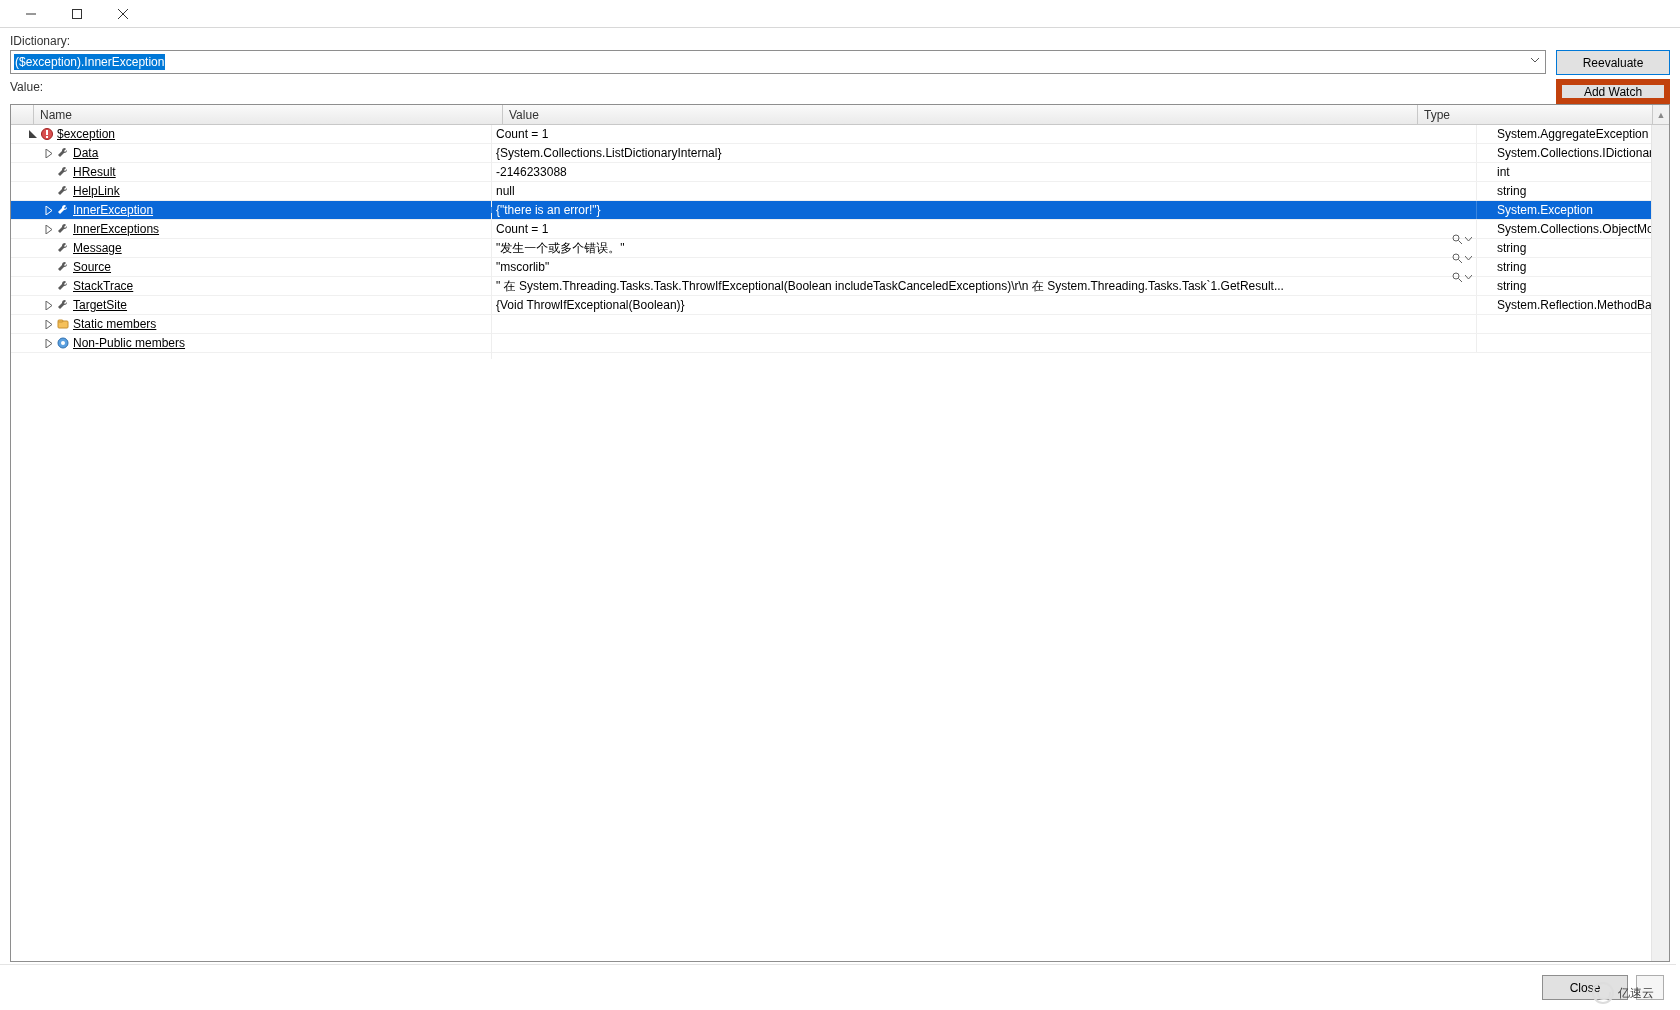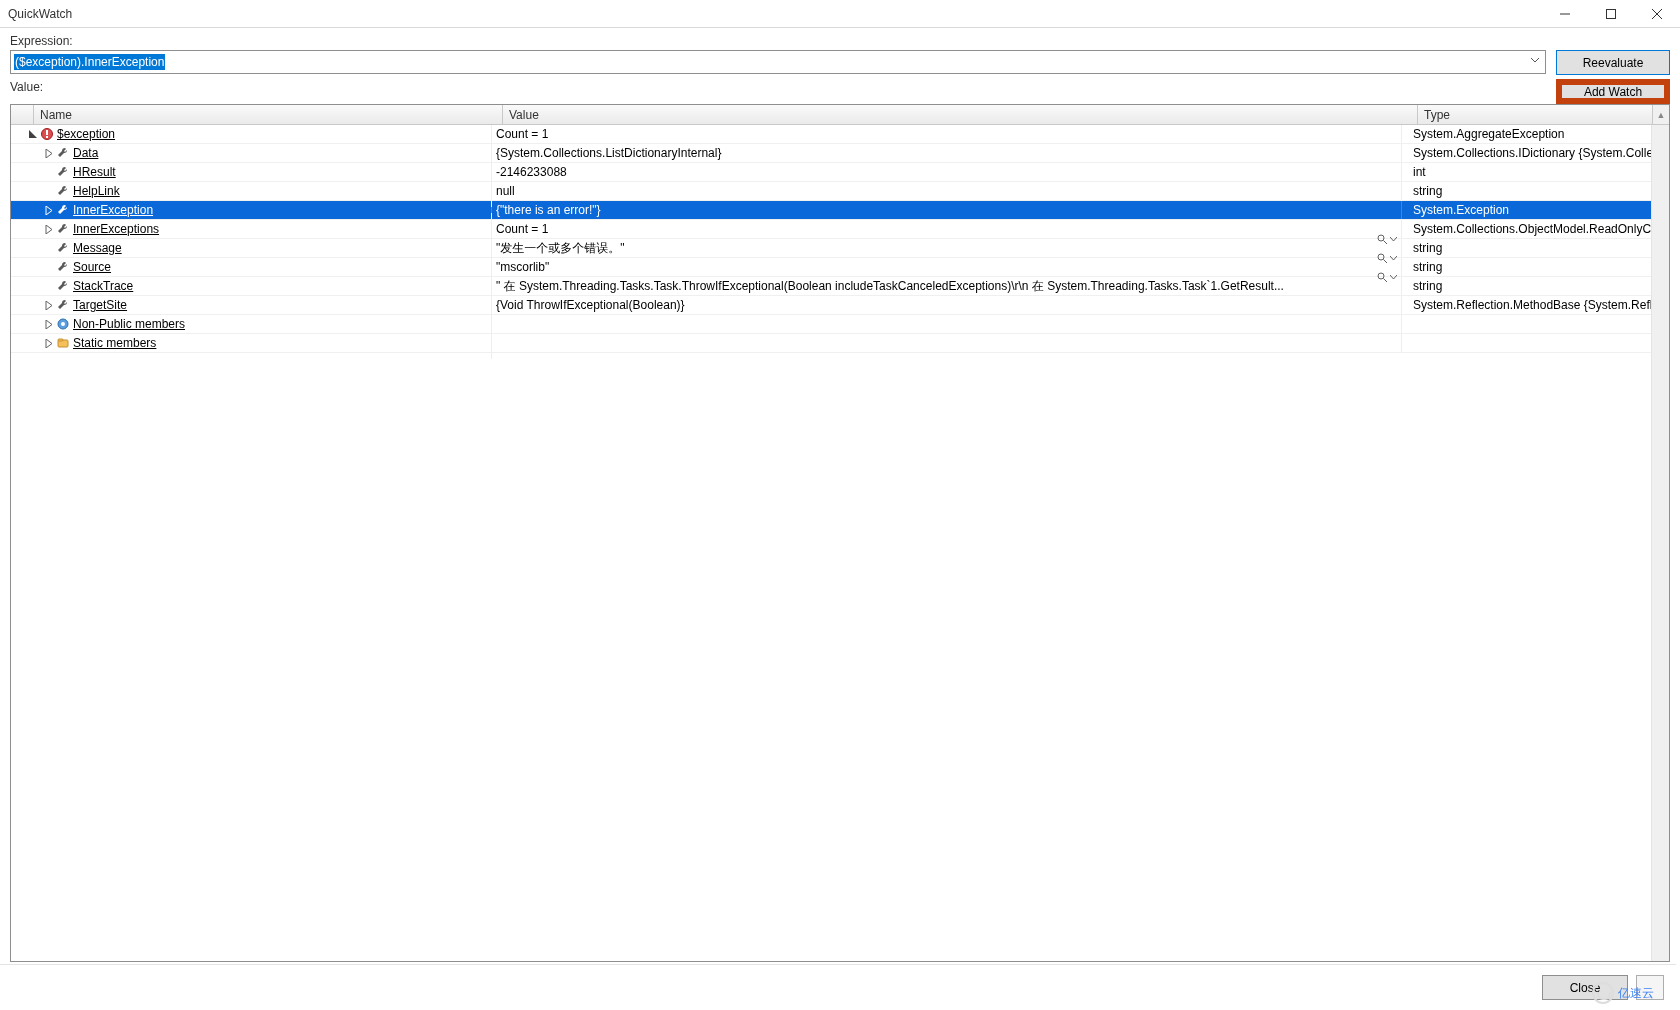--- a/index.html
+++ b/index.html
@@ -34,49 +34,48 @@
 .gh-value { flex: 1; }
 .gh-type { width: 234px; border-right:none; }
 .gh-scroll { width: 17px; background:#f0f0f0; border-left:1px solid #c8c8c8; display:flex; align-items:center; justify-content:center; color:#888; font-size:9px;}
 
 .grid-body { position: absolute; top: 20px; left: 0; right: 0; bottom: 0; overflow: hidden; }
 .grid-body::after{content:"";position:absolute;right:0;top:0;bottom:0;width:17px;background:#f0f0f0;border-left:1px solid #e4e4e4;}
 
 .gr { display: flex; height: 19px; align-items: center; border-bottom: 1px solid #f0f0f0; }
 .gr-name { width: 480px; display: flex; align-items: center; height:100%; }
 .gr-value { flex: 1; padding: 16px 4px; height:100%; display:flex; align-items:center; position:relative; white-space:nowrap; overflow:hidden; }
-.gr-type { width: 268px; padding: 0 11px; height:100%; display:flex; align-items:center; white-space:nowrap; overflow:hidden; border-left:1px solid #eee;}
+.gr-type { width: 193px; padding: 0 20px; height:100%; display:flex; align-items:center; white-space:nowrap; overflow:hidden; border-left:1px solid #eee;}
 .gr .cellb { border-left:1px solid #eee; }
 
 .indent { width: 16px; height: 100%; flex:0 0 16px; }
 .expander { width: 12px; height:12px; flex:0 0 12px; display:flex; align-items:center; justify-content:center; color:#606060; font-size:10px; cursor:default;}
 .ico { width: 16px; height:16px; flex:0 0 16px; display:flex; align-items:center; justify-content:center; }
 .rowlabel { padding-left: 2px; white-space:nowrap;text-decoration:underline; }
 
 .gr.selected { background:#0a68d8; color:#fff; }
 .gr.selected .gr-type, .gr.selected .cellb { border-left-color: rgba(255,255,255,0.2); }
 .gr.selected .expander { color:#fff; }
 
 .mag { position:absolute; right:4px; top:2px; display:flex; gap:2px; color:#666; align-items:center;}
 
 .footer { position: absolute; bottom: 0; left: 0; right: 4px; height: 46px; display: flex; align-items: center; justify-content: flex-end; padding: 0 12px; gap: 8px; border-top:1px solid #e4e4e4;}
 .close-btn { width: 86px; height: 25px; border:1px solid #8e8e8e; background:#e1e1e1; display:flex; align-items:center; justify-content:center; }
 .help-btn { width: 28px; height:25px; border:1px solid #adadad; background:#f5f5f5; }
 
-.watermark { position:absolute; right:22px; bottom:6px; color:#3b82f6; font-size:14px; display:flex; align-items:center; gap:4px;}
+.watermark { position:absolute; right:22px; bottom:6px; color:#404040; font-size:14px; display:flex; align-items:center; gap:4px;}
 .wm-ico{width:22px;height:22px;border:2px solid #ddd;border-radius:50%;position:relative;}
 .wm-ico::before{content:"";position:absolute;width:10px;height:6px;border:2px solid #ddd;border-top:none;border-radius:0 0 6px 6px;left:3px;top:8px;}
 
 svg { display:block; }
 </style>
 </head>
 <body>
 
 <div class="titlebar">
-  <div class="titlebar-title">QuickWatch</div>
   <div class="titlebar-btns">
     <div class="titlebar-btn">
       <svg width="10" height="10">
           <line x1="0" y1="5" x2="10" y2="5" stroke="currentColor" stroke-width="1"></line>
         </svg>
     </div>
     <div class="titlebar-btn">
       <svg width="10" height="10">
           <rect x="0.5" y="0.5" width="9" height="9" fill="none" stroke="currentColor" stroke-width="1"></rect>
         </svg>
@@ -86,21 +85,21 @@
           <line x1="0" y1="0" x2="10" y2="10" stroke="currentColor" stroke-width="1"></line>
           <line x1="10" y1="0" x2="0" y2="10" stroke="currentColor" stroke-width="1"></line>
         </svg>
     </div>
   </div>
 </div>
 
 <div class="content">
   <div class="row1">
     <div class="left-col">
-      <div class="lbl">Expression:</div>
+      <div class="lbl">IDictionary:</div>
       <div class="expr-wrap">
         <input class="expr-input" value="($exception).InnerException" style="">
         <div class="expr-sel">($exception).InnerException</div>
         <div class="expr-caret">
           <svg width="8" height="6">
               <polyline points="0,0 4,4 8,0" fill="none" stroke="currentColor"></polyline>
             </svg>
         </div>
       </div>
       <div class="lbl value-lbl">Value:</div>
@@ -319,45 +318,45 @@
           <div class="gr-name">
             <div class="indent" style="width:14px"></div>
             <div class="indent"></div>
             <div class="expander">
               <svg width="9" height="9">
                 <polygon points="1,0 7,4.5 1,9" fill="none" stroke="#606060"></polygon>
               </svg>
             </div>
             <div class="ico">
               <svg width="14" height="14">
+                <rect x="2" y="4" width="10" height="7" rx="1" fill="#f5c05a" stroke="#c89030"></rect>
+                <rect x="2" y="3" width="5" height="2" rx="1" fill="#f5c05a" stroke="#c89030"></rect>
+              </svg>
+            </div>
+            <div class="rowlabel">Static members</div>
+          </div>
+          <div class="gr-value cellb"></div>
+          <div class="gr-type"></div>
+        </div>
+        <div class="gr">
+          <div class="gr-name">
+            <div class="indent" style="width:14px"></div>
+            <div class="indent"></div>
+            <div class="expander">
+              <svg width="9" height="9">
+                <polygon points="1,0 7,4.5 1,9" fill="none" stroke="#606060"></polygon>
+              </svg>
+            </div>
+            <div class="ico">
+              <svg width="14" height="14">
                 <circle cx="7" cy="7" r="5" fill="#5aa0e0" stroke="#3070b0"></circle>
                 <circle cx="7" cy="7" r="2" fill="#fff"></circle>
               </svg>
             </div>
             <div class="rowlabel">Non-Public members</div>
-          </div>
-          <div class="gr-value cellb"></div>
-          <div class="gr-type"></div>
-        </div>
-        <div class="gr">
-          <div class="gr-name">
-            <div class="indent" style="width:14px"></div>
-            <div class="indent"></div>
-            <div class="expander">
-              <svg width="9" height="9">
-                <polygon points="1,0 7,4.5 1,9" fill="none" stroke="#606060"></polygon>
-              </svg>
-            </div>
-            <div class="ico">
-              <svg width="14" height="14">
-                <rect x="2" y="4" width="10" height="7" rx="1" fill="#f5c05a" stroke="#c89030"></rect>
-                <rect x="2" y="3" width="5" height="2" rx="1" fill="#f5c05a" stroke="#c89030"></rect>
-              </svg>
-            </div>
-            <div class="rowlabel">Static members</div>
           </div>
           <div class="gr-value cellb"></div>
           <div class="gr-type"></div>
         </div>
       </div>
   </div>
 </div>
 
 <div class="footer">
   <div class="close-btn">Close</div>

